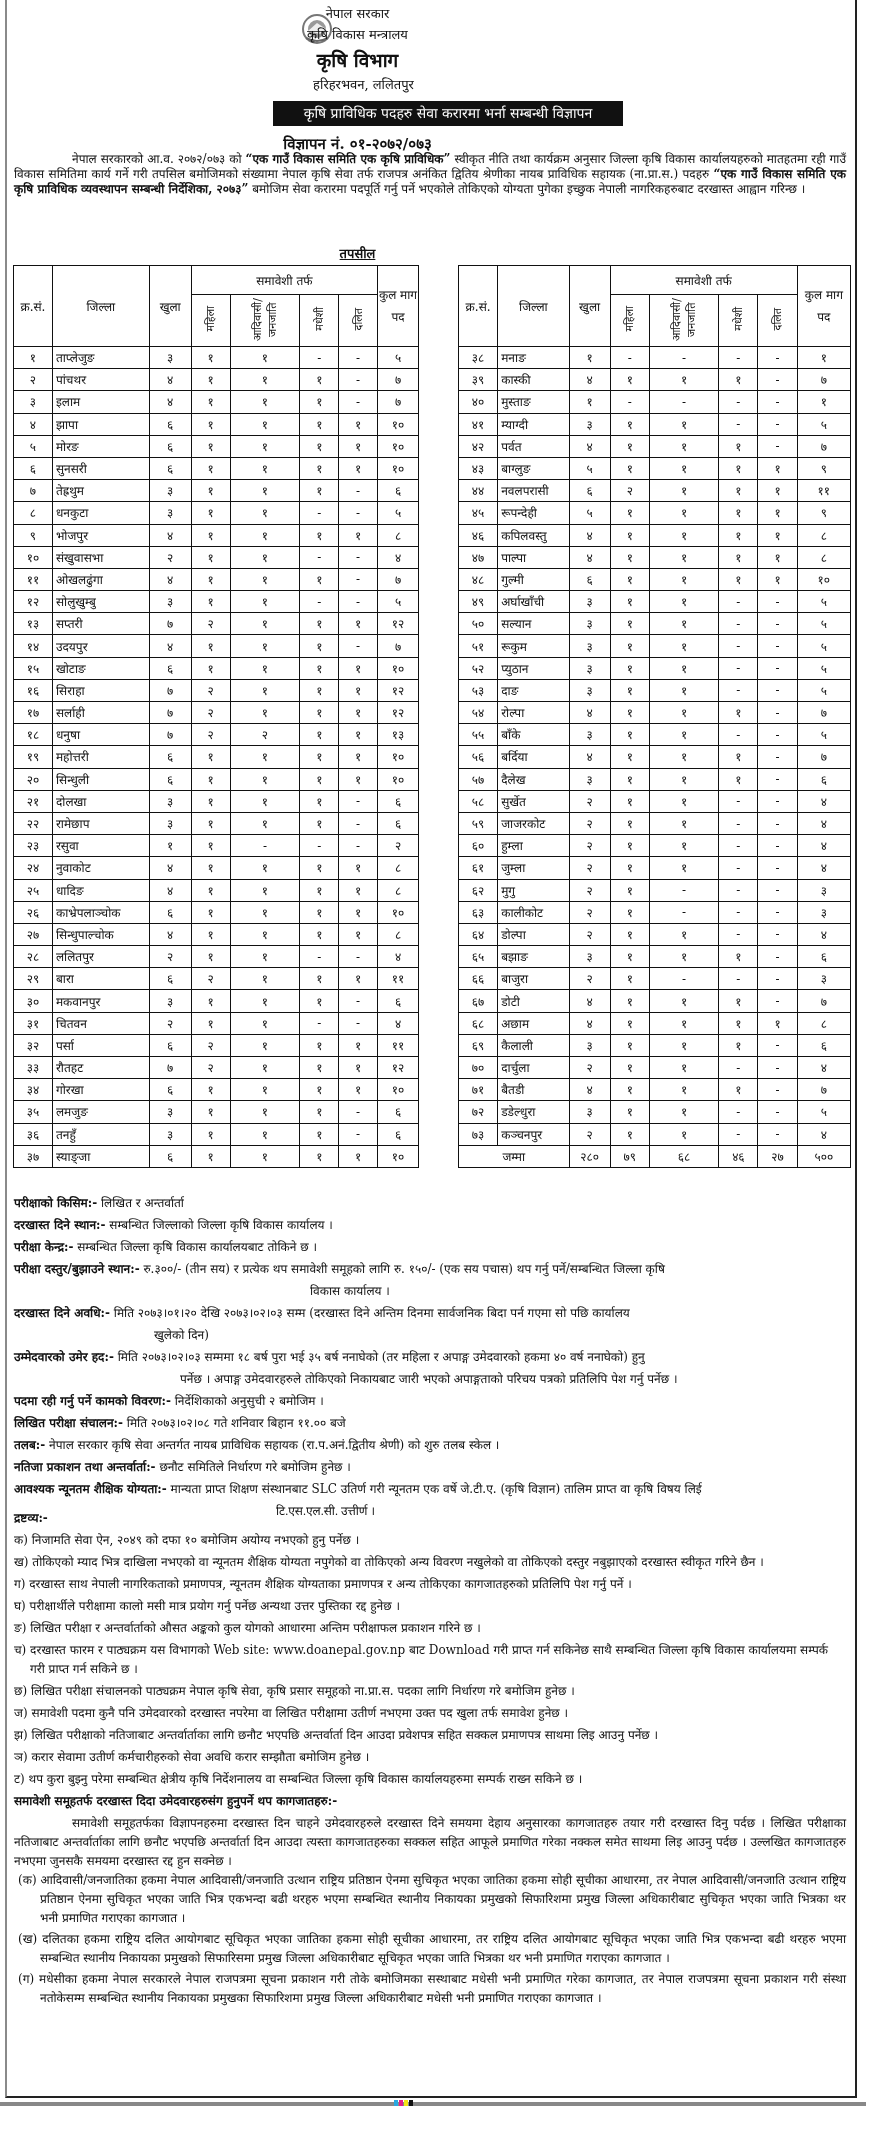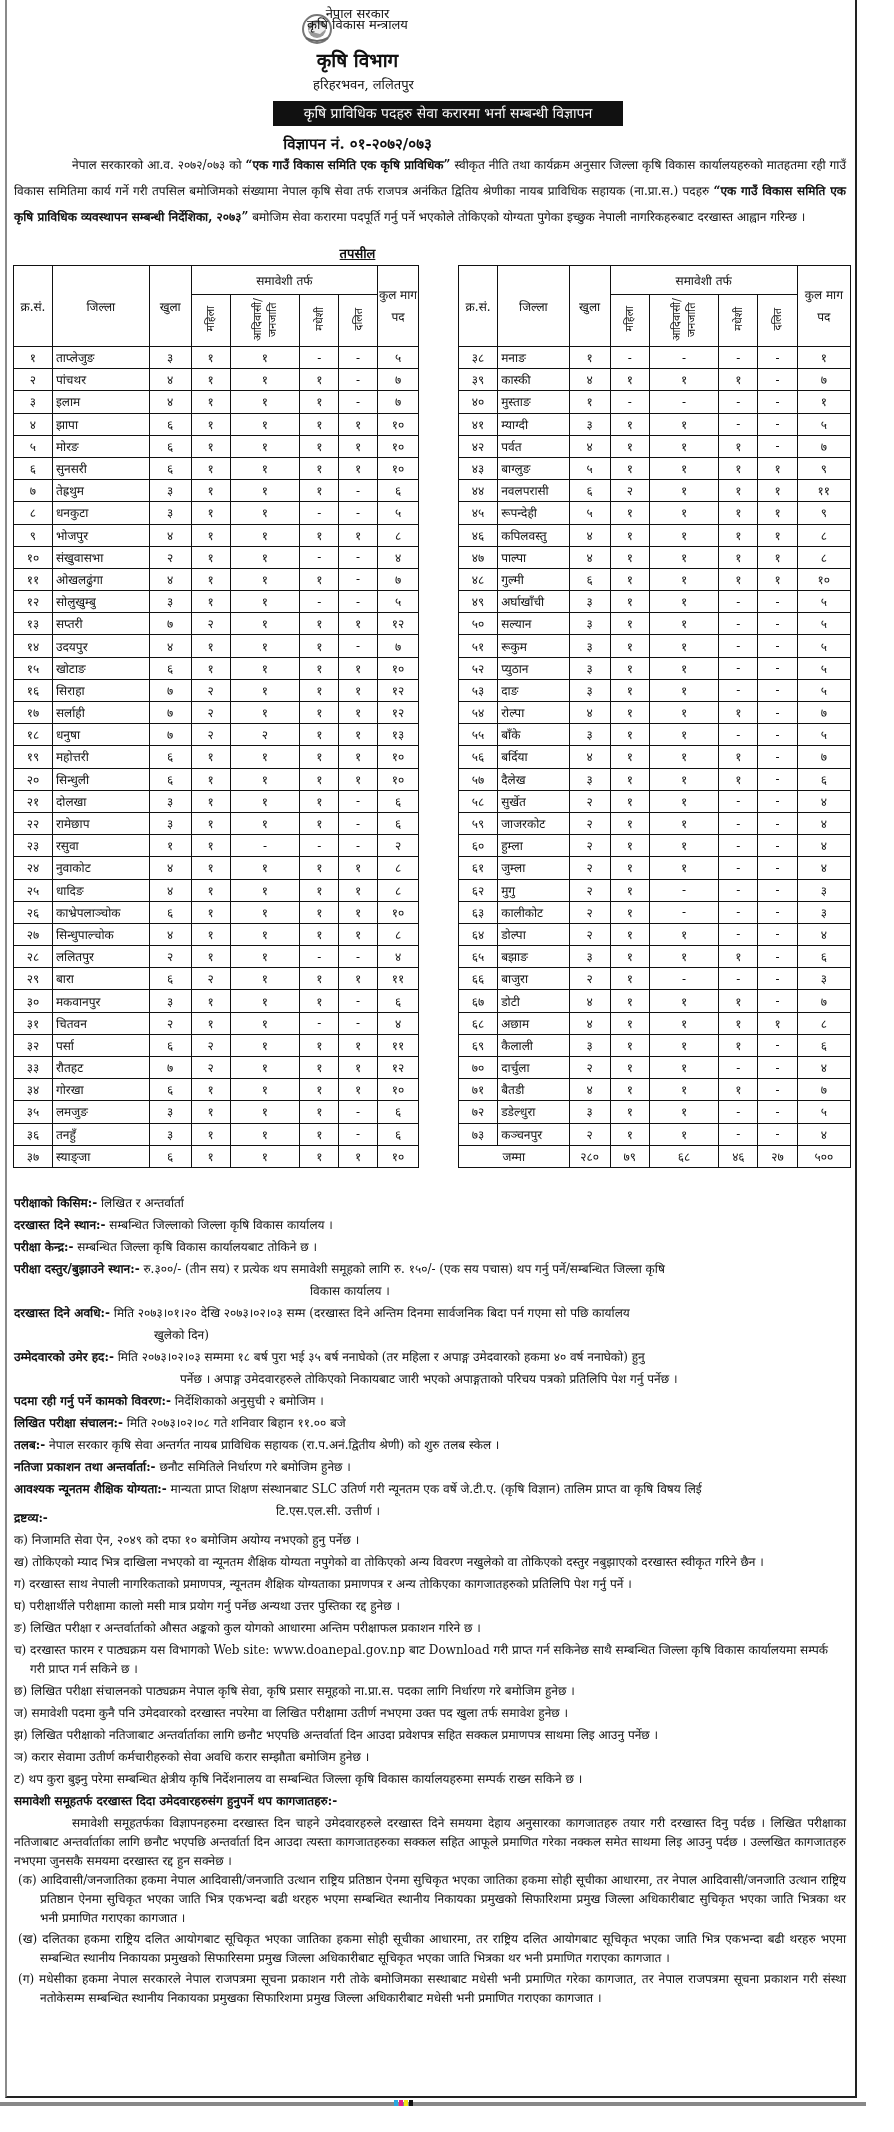--- a/index.html
+++ b/index.html
@@ -3,44 +3,44 @@
 <meta charset="utf-8">
 <style>
   html, body { margin: 0; padding: 0; background: #ffffff; }
   body { width: 894px; height: 2132px; position: relative; overflow: hidden;
          font-family: "DejaVu Serif", serif; color: #111; }
   .page { position: absolute; left: 5px; top: 0; width: 852px; height: 2098px;
           border-left: 2px solid #8a8a8a; border-right: 2px solid #222; border-bottom: 2px solid #222; box-sizing: border-box; }
   .hdr { position: absolute; left: 0; width: 715px; text-align: center; }
   .emblem { position: absolute; left: 300px; top: 12px; width: 34px; height: 34px; }
   .h1 { top: 4px; font-size: 13px; }
-  .h2 { top: 15px; font-size: 13px; }
+  .h2 { top: 25px; font-size: 13px; }
   .h3 { top: 47px; font-size: 19px; font-weight: bold; }
   .h4 { top: 75px; font-size: 13px; margin-left: 6px; }
   .banner { position: absolute; left: 273px; top: 101px; width: 350px; height: 25px; background: #111; color: #fff;
             font-size: 14px; line-height: 25px; text-align: center; white-space: nowrap; }
   .advno { top: 133px; font-size: 15px; font-weight: bold; }
-  .intro { position: absolute; left: 14px; top: 152px; width: 832px; font-size: 12px; line-height: 26px; text-align: justify; }
+  .intro { position: absolute; left: 14px; top: 152px; width: 832px; font-size: 12px; line-height: 15px; text-align: justify; }
   .intro .indent { display: inline-block; width: 58px; }
   .tapasil { top: 244px; font-size: 13px; font-weight: bold; text-decoration: underline; }
 
   table.dt { position: absolute; border-collapse: collapse; font-size: 12px; }
   table.dt td, table.dt th { border: 1.6px solid #111; text-align: center; padding: 0; height: 21.2px; font-weight: normal; }
   table.dt th { font-size: 12px; }
   table.dt td.name { text-align: left; padding-left: 3px; }
   .vert { writing-mode: vertical-rl; transform: rotate(180deg); font-size: 11px; display: inline-block; }
   #tblL { left: 13px; top: 265px; width: 406px; }
   #tblR { left: 458px; top: 265px; width: 393px; }
 
   .sec { position: absolute; left: 14px; width: 832px; font-size: 12px; line-height: 19px; }
   .sec b { font-weight: bold; }
   .row { margin-bottom: 3px; }
   .hang2 { padding-left: 130px; }
   .hang3 { padding-left: 160px; }
-  .hang4 { padding-left: 255px; }
+  .hang4 { padding-left: 255px; font-family: Liberation Serif, serif; }
   .note { padding-left: 16px; text-indent: -16px; margin-bottom: 3px; }
   .u { }
   .para { text-indent: 58px; text-align: justify; }
   .sub { padding-left: 26px; text-indent: -22px; text-align: justify; margin-bottom: 2px; }
   .footer-bar { position: absolute; left: 0; top: 2102px; width: 866px; height: 4px; background: #888; }
   .swatch { position: absolute; top: 2100px; width: 4px; height: 6px; }
 </style>
 </head>
 <body>
 

